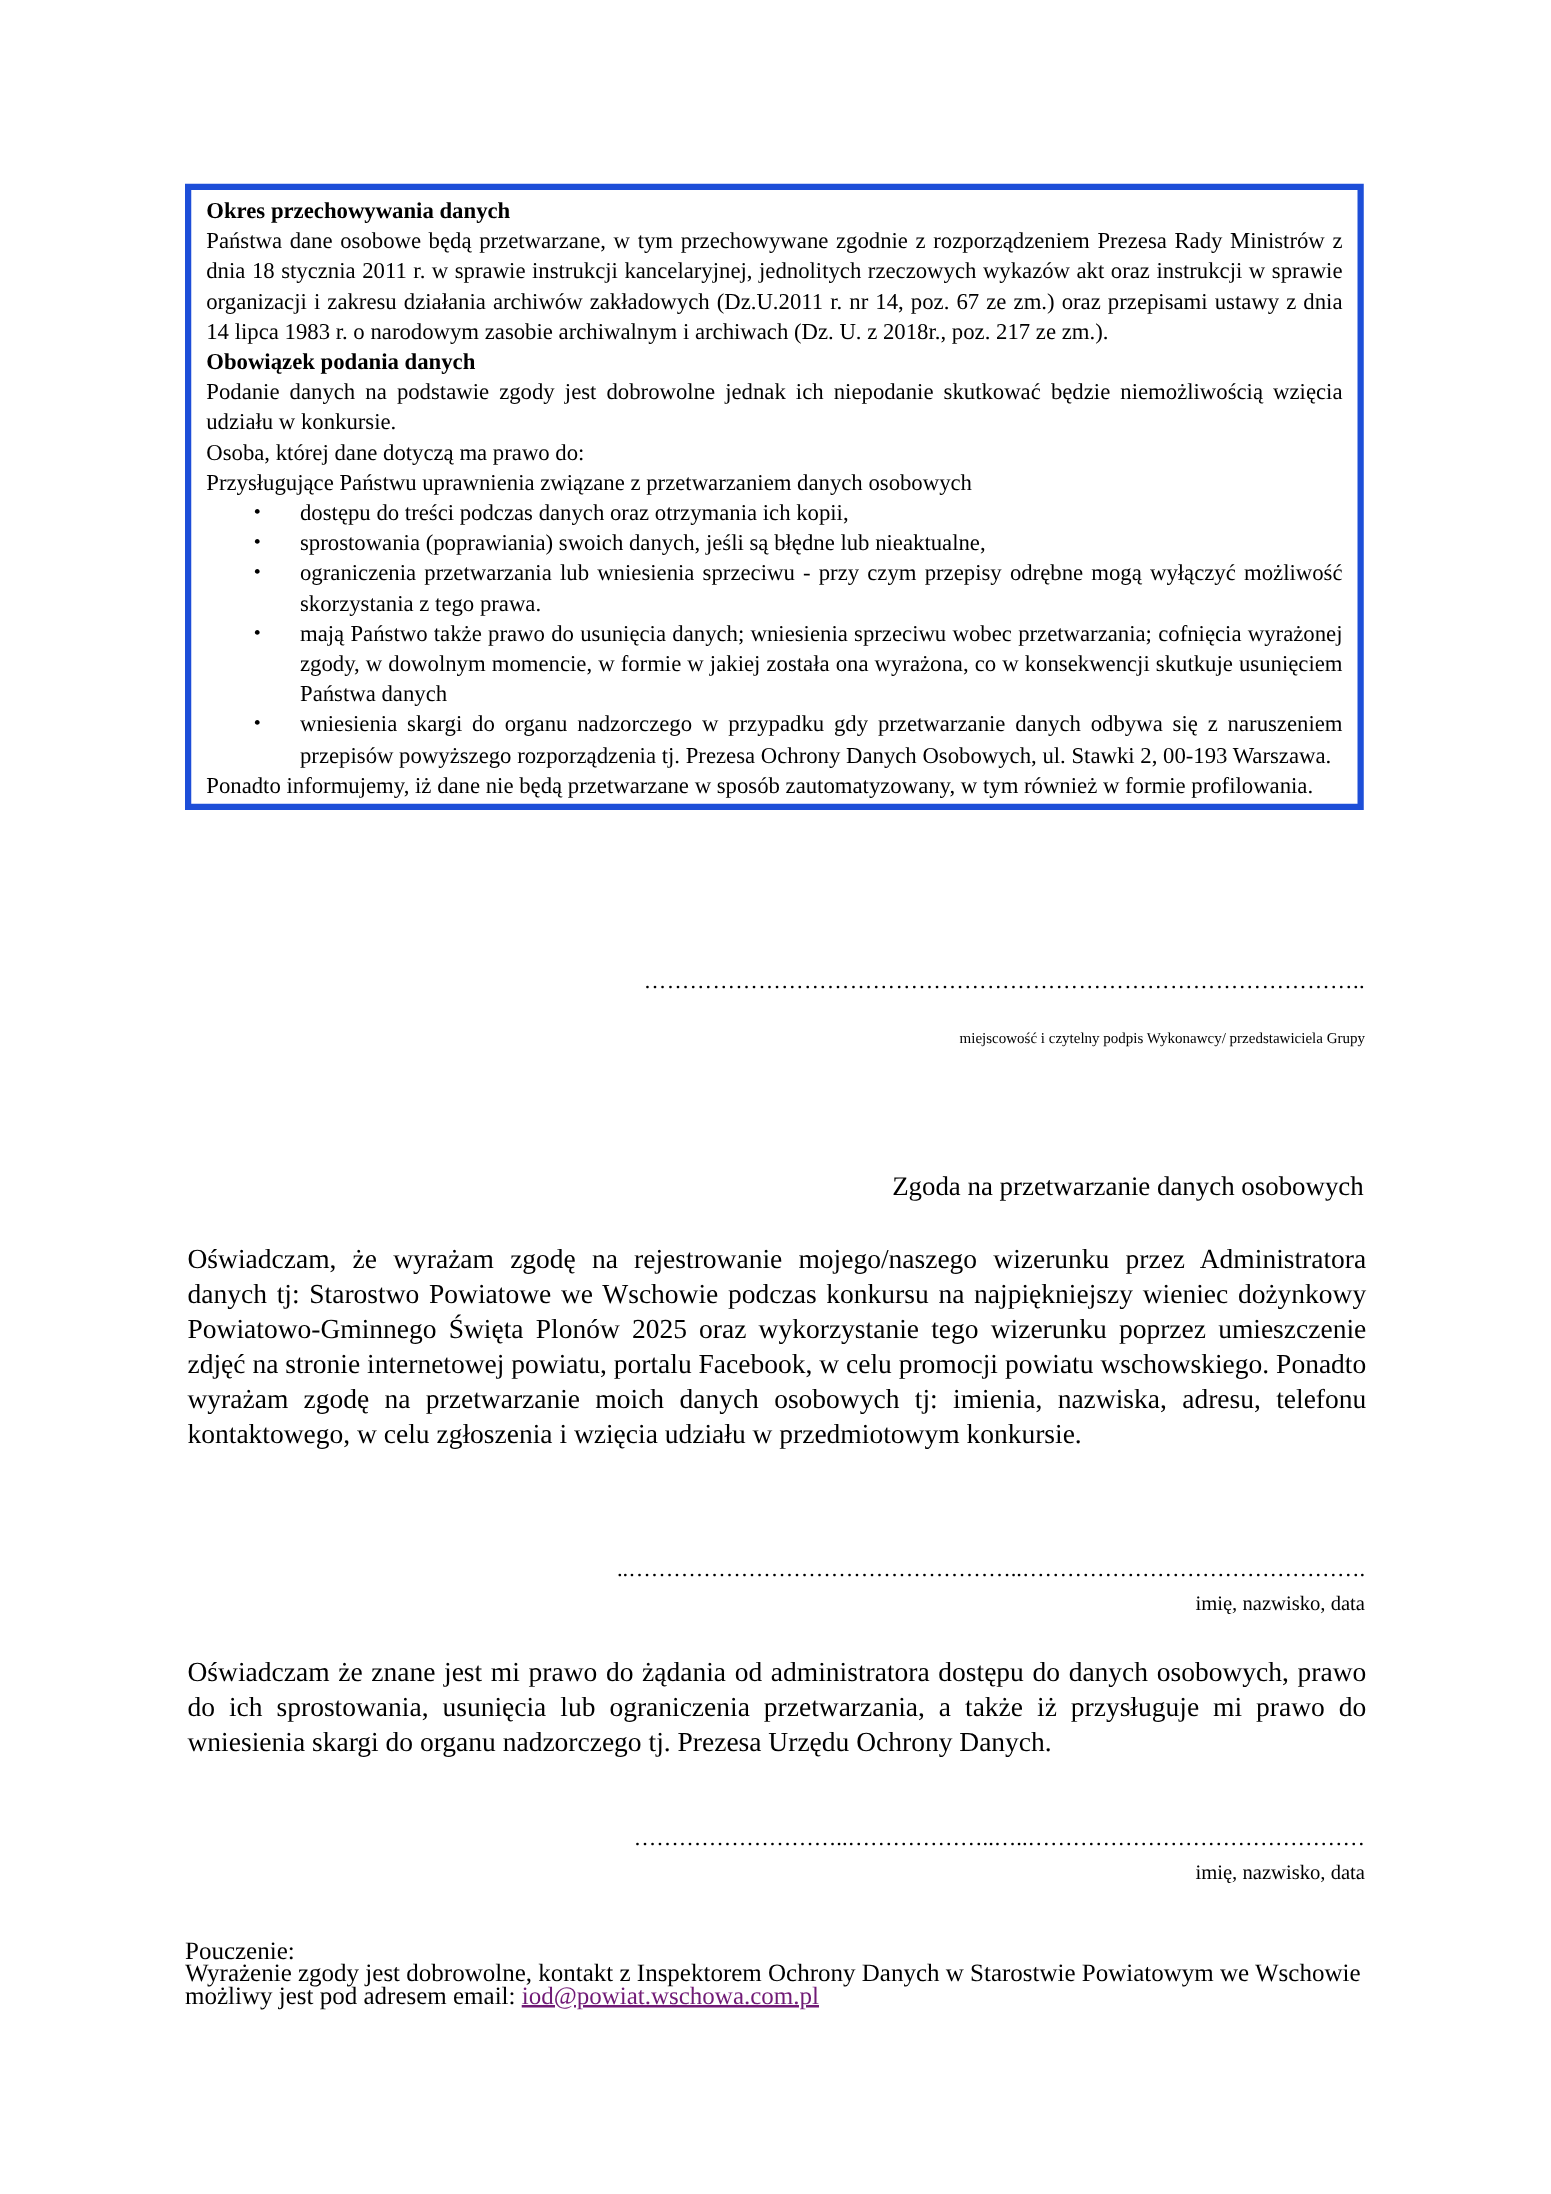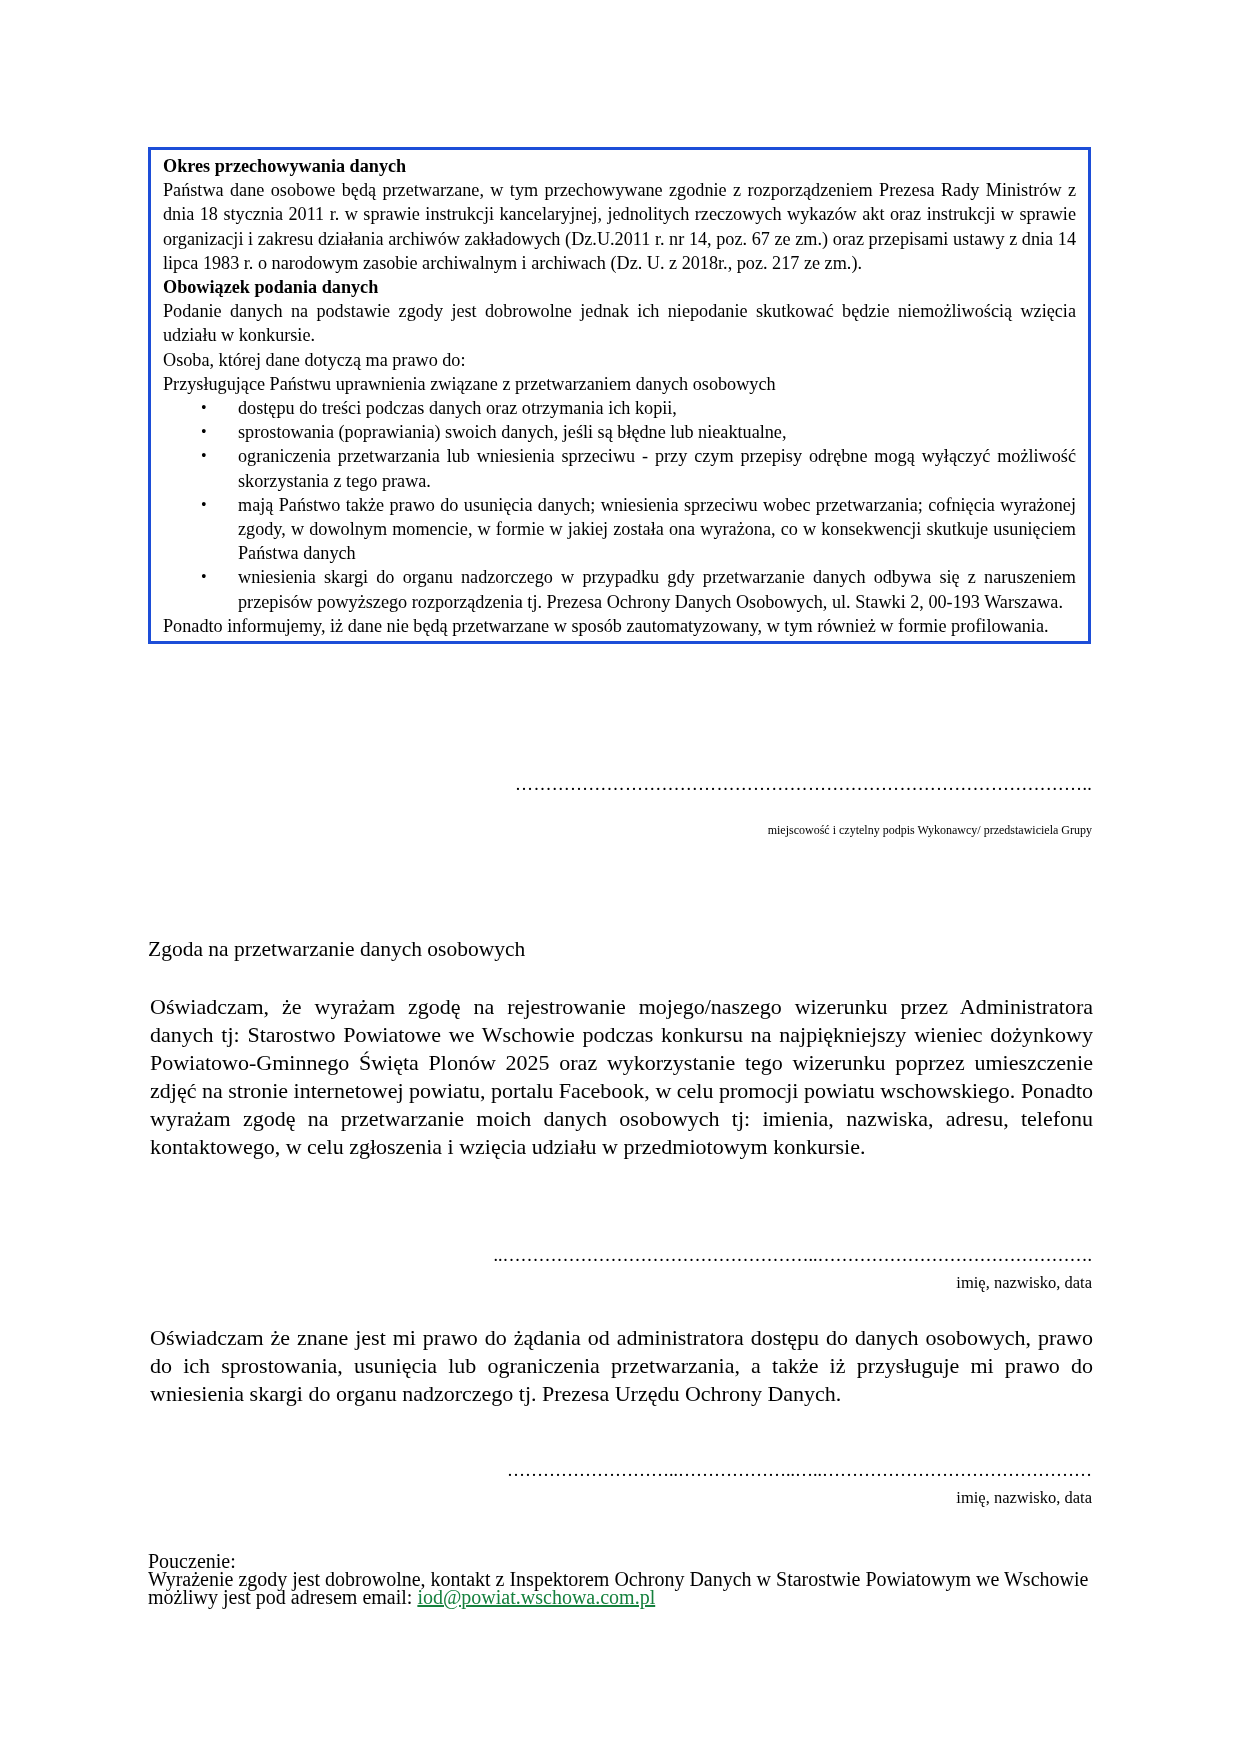--- a/index.html
+++ b/index.html
@@ -5,21 +5,21 @@
   html, body { margin: 0; padding: 0; background: #ffffff; }
   body {
     width: 1241px; height: 1755px; position: relative; overflow: hidden;
     font-family: "Liberation Serif", "DejaVu Serif", serif; color: #000;
   }
   .page { position: absolute; left: 0; top: 0; width: 1241px; height: 1755px; }
 
   
   .info-box {
     position: absolute; left: 148px; top: 147px; width: 943px;
-    border: 3px solid #1d4ed8; box-sizing: border-box;
+    border: 5px solid #1d4ed8; box-sizing: border-box;
     padding: 4px 12px 3px 12px;
     font-size: 18.2px; line-height: 24.2px;
   }
   .info-box p { margin: 0; text-align: justify; }
   .info-box .heading { font-weight: bold; }
   .info-box ul { margin: 0; padding: 0; list-style: none; }
   .info-box li { position: relative; padding-left: 75px; text-align: justify; }
   .info-box li .bullet {
     position: absolute; left: 38px; top: 0; font-size: 16px;
   }
@@ -29,21 +29,21 @@
     font-size: 18px; letter-spacing: 0.3px; white-space: nowrap; overflow: hidden;
     text-align: right;
   }
   .sig-label-1 {
     position: absolute; right: 149px; top: 823px;
     font-size: 12px; white-space: nowrap;
   }
 
   .consent-title {
     position: absolute; left: 148px; width: 943px; top: 937px;
-    text-align: left; font-size: 21.5px;
+    text-align: right; font-size: 21.5px;
   }
   .consent-body {
     position: absolute; left: 148px; width: 943px;
     font-size: 22px; line-height: 28px; text-align: justify; margin: 2px;
   }
   .consent-body.p1 { top: 991px; }
   .consent-body.p2 { top: 1322px; }
 
   .sig-dots {
     position: absolute; right: 149px; width: 750px;
@@ -55,21 +55,21 @@
     position: absolute; right: 149px; font-size: 16.5px; white-space: nowrap; margin-left: 30px;
   }
   .sig-label.l2 { top: 1273px; }
   .sig-label.l3 { top: 1488px; }
 
   .footer {
     position: absolute; left: 148px; top: 1552px; width: 943px;
     font-size: 20px; line-height: 18px;
   }
   .footer p { margin: 0; }
-  .footer a { color: #15803d; text-decoration: underline; }
+  .footer a { color: #701a75; text-decoration: underline; }
 </style>
 </head>
 <body>
 
 <div class="page">
 
   <div class="info-box">
     <p class="heading">Okres przechowywania danych</p>
     <p>Państwa dane osobowe będą przetwarzane, w tym przechowywane zgodnie z rozporządzeniem Prezesa Rady Ministrów z dnia 18 stycznia 2011 r. w sprawie instrukcji kancelaryjnej, jednolitych rzeczowych wykazów akt oraz instrukcji w sprawie organizacji i zakresu działania archiwów zakładowych (Dz.U.2011 r. nr 14, poz. 67 ze zm.) oraz przepisami ustawy z dnia 14 lipca 1983 r. o narodowym zasobie archiwalnym i archiwach (Dz. U. z 2018r., poz. 217 ze zm.).</p>
     <p class="heading">Obowiązek podania danych</p>

